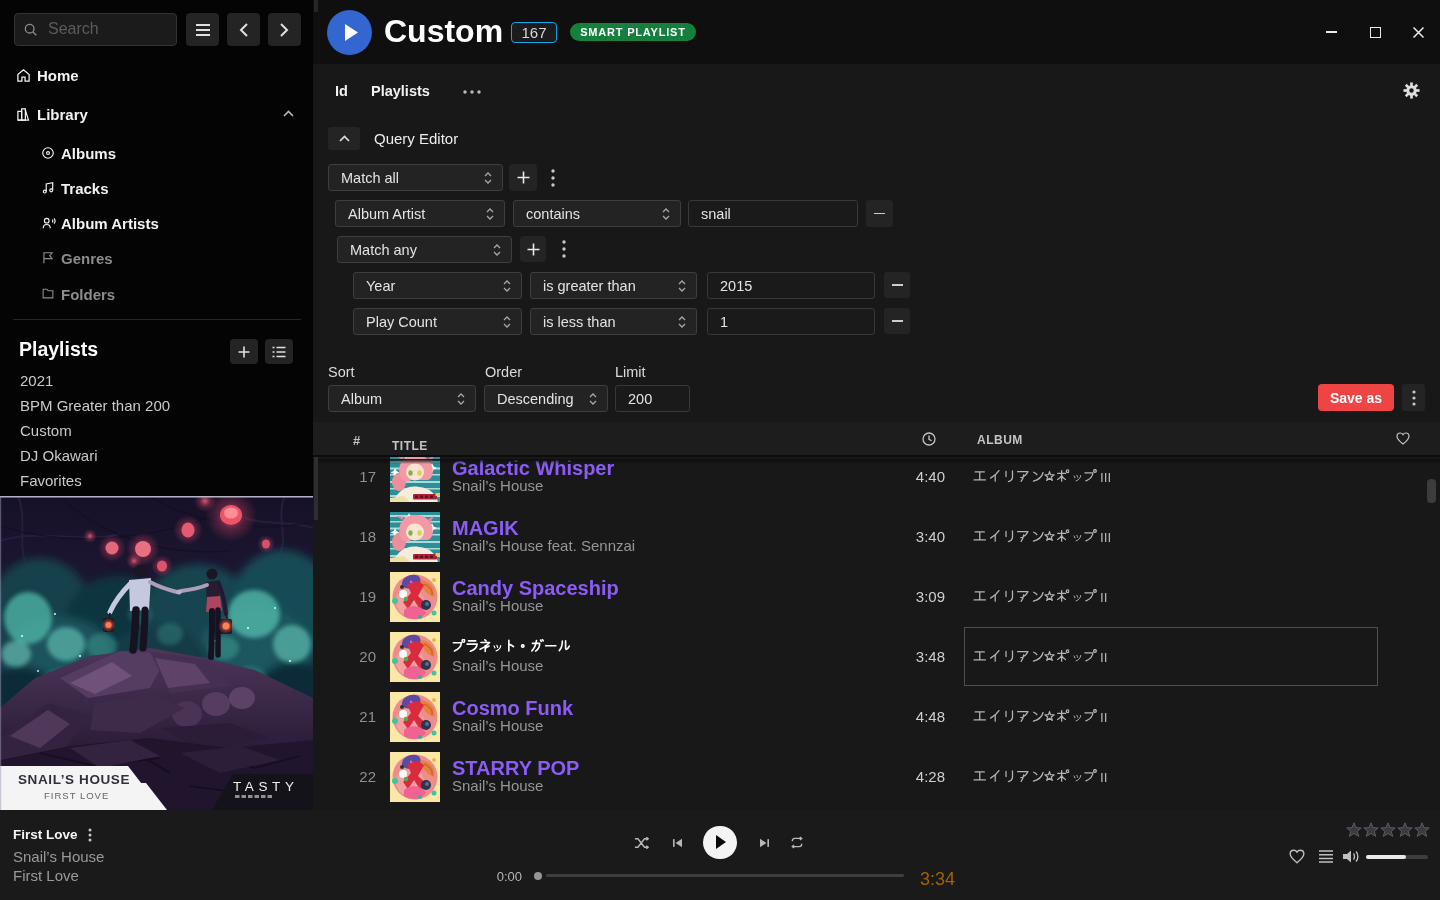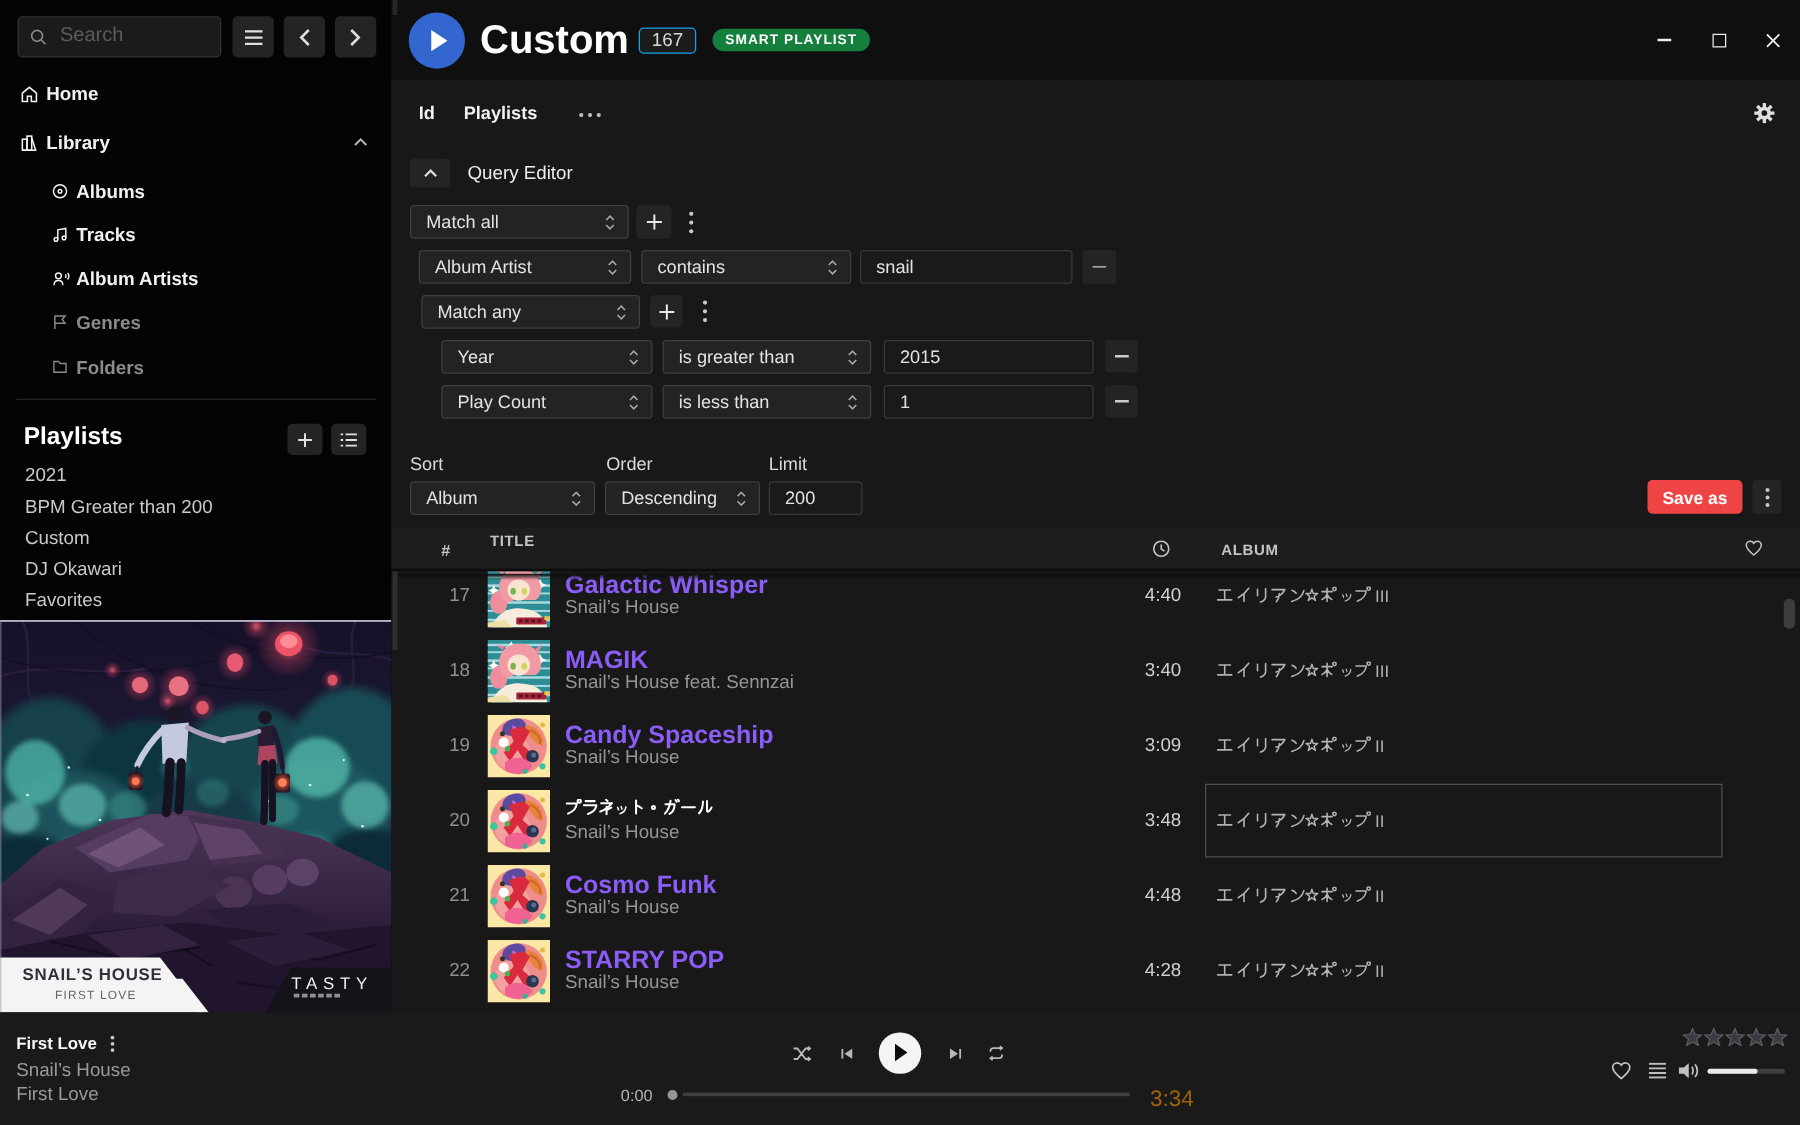--- a/index.html
+++ b/index.html
@@ -649,21 +649,21 @@
         <use href="#kPo" x="83" y="0" width="13.5" height="13.5"></use>
         <use href="#kTsu" x="99.5" y="3.5" width="10" height="10"></use>
         <use href="#kPu" x="110.5" y="0" width="13.5" height="13.5"></use>
       </g>
       <text x="127" y="12.5" font-family="Liberation Sans, sans-serif" font-size="13.5" fill="#b3b3b3">II</text>
     </svg>
 </div>
 
 <div class="a" style="left:313px;top:422px;width:1127px;height:35px;background:#1d1d1d;border-bottom:2px solid #0c0c0c">
   <div class="a hdr" style="left:40px;top:11px;font-size:13px">#</div>
-  <div class="a hdr" style="left:79px;top:4px">TITLE</div>
+  <div class="a hdr" style="left:79px;top:17px">TITLE</div>
   <svg class="a" style="left:609px;top:10px" width="14" height="14" viewBox="0 0 14 14" fill="none" stroke="#c4c4c4" stroke-width="1.3">
       <circle cx="7" cy="7" r="6"></circle>
       <path d="M7 3.5 V7.3 L9.6 8.8"></path>
     </svg>
   <div class="a hdr" style="left:664px;top:11px">ALBUM</div>
   <svg class="a" style="left:1083px;top:10px" width="14" height="13" viewBox="0 0 14 13" fill="none" stroke="#c4c4c4" stroke-width="1.2">
       <path d="M7 12 C3 8.8 1 6.3 1 4.2 C1 2.3 2.5 1 4.2 1 C5.4 1 6.4 1.6 7 2.6 C7.6 1.6 8.6 1 9.8 1 C11.5 1 13 2.3 13 4.2 C13 6.3 11 8.8 7 12 Z"></path>
     </svg>
 </div>
 <div class="a" style="left:313px;top:459px;width:1127px;height:5px;background:linear-gradient(#0e0e0e,rgba(24,24,24,0));z-index:2"></div>

